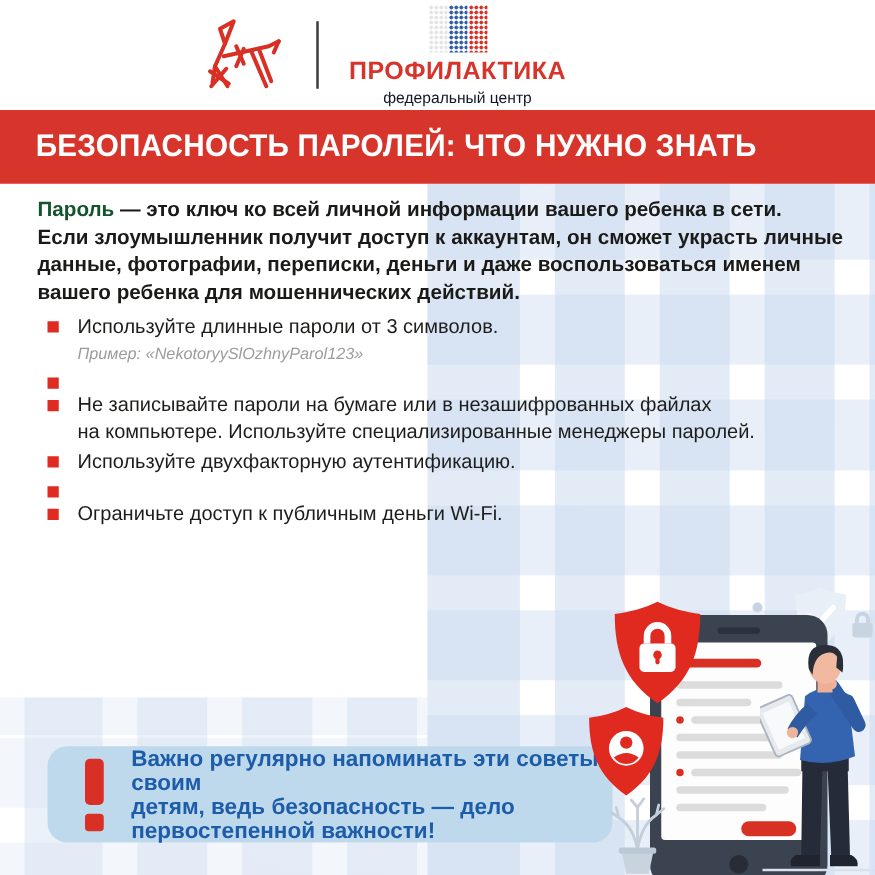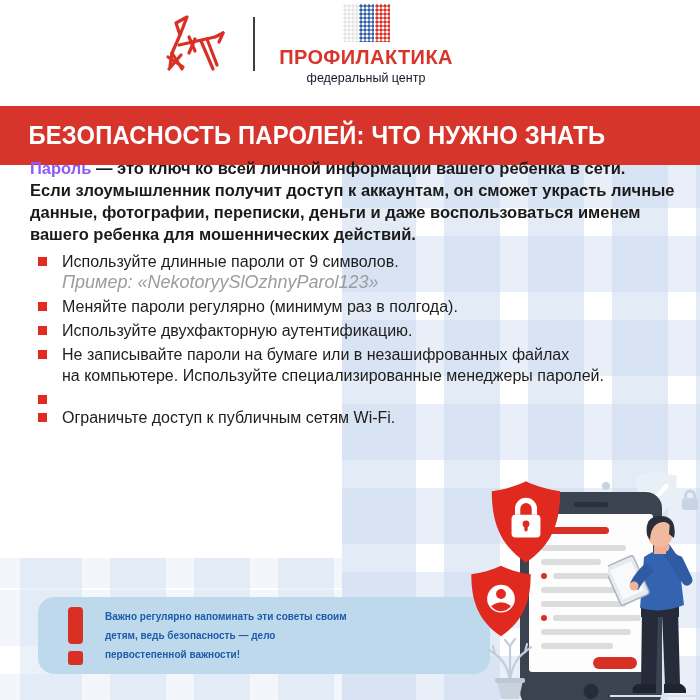--- a/index.html
+++ b/index.html
@@ -32,48 +32,48 @@
   .brand { display:flex; flex-direction:column; align-items:center; }
   .px-grid { display:flex; gap:1px; margin-bottom:4px; }
   .px-band { width:15px; height:38px; background-size:4px 4px; }
   .px-band.white { background-image:radial-gradient(circle at 2px 2px,#e4e4e4 1.5px,transparent 1.7px); }
   .px-band.blue  { background-image:radial-gradient(circle at 2px 2px,#2f5da8 1.5px,transparent 1.7px); }
   .px-band.red   { background-image:radial-gradient(circle at 2px 2px,#d93025 1.5px,transparent 1.7px); }
   .brand-name { color:#d7352c; font-weight:bold; font-size:20px; letter-spacing:.4px; }
   .brand-sub  { color:#0f172a; font-size:12.5px; margin-top:2px; }
   
   .banner {
-    position:absolute; top:106px; left:0; width:700px; height:59px;
+    position:absolute; top:88px; left:0; width:700px; height:59px;
     background:#d7352c; display:flex; align-items:center;
   }
   .banner-title {
     color:#fff; font-weight:bold; font-size:25px; letter-spacing:.2px;
     padding-left:30px; white-space:nowrap; transform:scaleX(.95); transform-origin:left center;
   }
   
   .intro {
     position:absolute; left:30px; top:157px; width:650px;
     font-size:16.5px; font-weight:bold; line-height:22px; color:#1a1a18;
     white-space:pre-line;
   }
-  .intro .lead { color:#8b5cf6;text-align:right; }
+  .intro .lead { color:#14532d;text-align:right; }
   
   .tips { position:absolute; left:38px; top:251px; width:632px; }
   .tip { display:flex; margin-bottom:3px; }
   .tip-bullet { flex:none; width:9px; height:9px; background:#e02b22; margin:6px 15px 0 0; }
   .tip-body { font-size:16px; color:#1d1d1b; line-height:21px; }
   .tip-text { white-space:pre-line; }
-  .tip-example { font-style:italic; color:#9c9c9c; font-size:18px; line-height:21px; white-space:pre-line; }
+  .tip-example { font-style:italic; color:#9c9c9c; font-size:13px; line-height:21px; white-space:pre-line; }
   
   .callout {
     position:absolute; left:38px; top:597px; width:452px; height:77px;
     background:#bfd9ec; border-radius:16px; display:flex; align-items:center; z-index:2;
   }
   .callout-mark { margin:0 17px 0 26px; flex:none; }
-  .callout-text { color:#1d5ca8; font-weight:bold; font-size:10px; line-height:19px; white-space:pre-line; }
+  .callout-text { color:#1d5ca8; font-weight:bold; font-size:18px; line-height:19px; white-space:pre-line; }
   
   .illustration { position:absolute; left:455px; top:425px; width:245px; height:275px; z-index:3; }
   .ill { position:absolute; }
   .tablet {
     left:65px; top:67px; width:142px; height:216px;
     background:#3b4250; border-radius:16px;
   }
   .tablet-speaker { position:absolute; top:10px; left:50%; transform:translateX(-50%); width:34px; height:5px; border-radius:3px; background:#2a303c; }
   .tablet-screen {
     position:absolute; left:9px; right:9px; top:22px; bottom:36px;
@@ -139,50 +139,47 @@
 
   <div class="intro"><span class="lead">Пароль</span><span> — это ключ ко всей личной информации вашего ребенка в сети.
 Если злоумышленник получит доступ к аккаунтам, он сможет украсть личные
 данные, фотографии, переписки, деньги и даже воспользоваться именем
 вашего ребенка для мошеннических действий.</span></div>
 
   <div class="tips">
     <div class="tip">
       <div class="tip-bullet"></div>
       <div class="tip-body">
-        <div class="tip-text">Используйте длинные пароли от 9 символов.</div>
+        <div class="tip-text">Используйте длинные пароли от 3 символов.</div>
         <div class="tip-example">Пример: «NekotoryySlOzhnyParol123»</div>
       </div>
     </div>
     <div class="tip">
       <div class="tip-bullet"></div>
-      <div class="tip-body">
-          <div class="tip-text">Меняйте пароли регулярно (минимум раз в полгода).</div>
-        </div>
-    </div>
-    <div class="tip">
-      <div class="tip-bullet"></div>
-      <div class="tip-body">
-          <div class="tip-text">Используйте двухфакторную аутентификацию.</div>
-        </div>
     </div>
     <div class="tip">
       <div class="tip-bullet"></div>
       <div class="tip-body">
           <div class="tip-text">Не записывайте пароли на бумаге или в незашифрованных файлах
 на компьютере. Используйте специализированные менеджеры паролей.</div>
         </div>
     </div>
     <div class="tip">
       <div class="tip-bullet"></div>
-    </div>
-    <div class="tip">
-      <div class="tip-bullet"></div>
-      <div class="tip-body">
-          <div class="tip-text">Ограничьте доступ к публичным сетям Wi-Fi.</div>
+      <div class="tip-body">
+          <div class="tip-text">Используйте двухфакторную аутентификацию.</div>
+        </div>
+    </div>
+    <div class="tip">
+      <div class="tip-bullet"></div>
+    </div>
+    <div class="tip">
+      <div class="tip-bullet"></div>
+      <div class="tip-body">
+          <div class="tip-text">Ограничьте доступ к публичным деньги Wi-Fi.</div>
         </div>
     </div>
   </div>
 
   <div class="callout">
     <svg class="callout-mark" width="24" height="60" viewBox="0 0 24 60">
       <rect x="4" y="1" width="15" height="37" rx="4" fill="#d93025"></rect>
       <rect x="4" y="45" width="15" height="14" rx="3" fill="#d93025"></rect>
     </svg>
     <div class="callout-text">Важно регулярно напоминать эти советы своим

